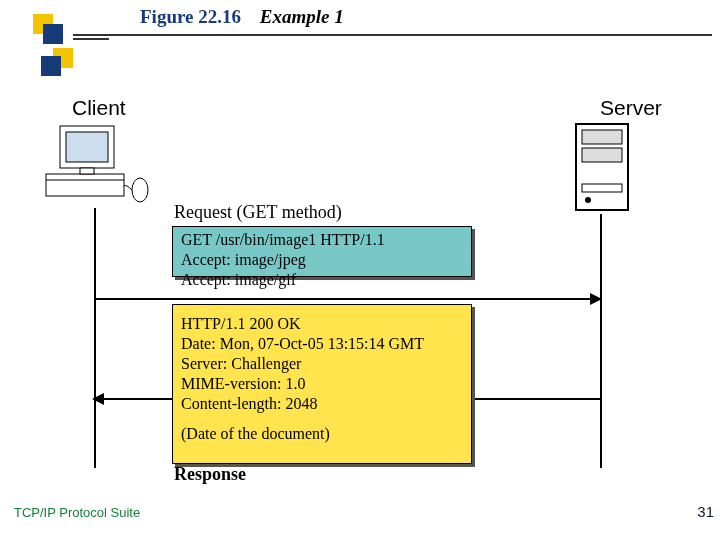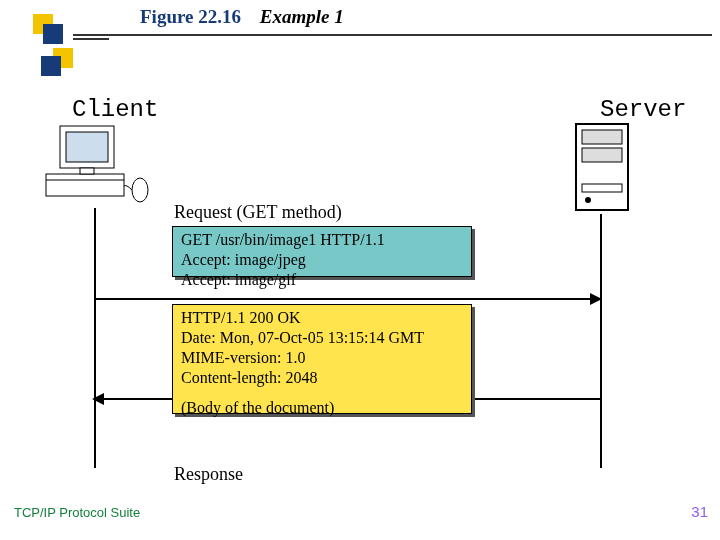--- a/index.html
+++ b/index.html
@@ -64,22 +64,22 @@
   .title-line .fig-t { color: #000; font-style: italic; font-weight: bold; margin-left: 14px; }
   .diagram {
     position: absolute;
     left: 40px;
     top: 96px;
     width: 640px;
     height: 400px;
   }
   .client-label, .server-label {
     position: absolute;
-    font-size: 24px;
-    font-family: Liberation Mono, monospace;
+    font-size: 21px;
+    font-family: Liberation Sans, sans-serif;
   }
   .client-label { left: 32px; top: 0; }
   .server-label { left: 560px; top: 0; }
   .client-img {
     position: absolute;
     left: 0; top: 28px;
     width: 112px; height: 84px;
   }
   .server-img {
     position: absolute;
@@ -100,21 +100,21 @@
     top: 118px;
     width: 2px;
     height: 254px;
     background: #000;
   }
   .req-label, .resp-label {
     position: absolute;
     font-size: 18px;
   }
   .req-label { left: 134px; top: 106px; font-family: Liberation Serif, serif; }
-  .resp-label { left: 134px; top: 368px; }
+  .resp-label { left: 134px; top: 368px; font-weight: bold; }
   .arrow-req {
     position: absolute;
     left: 54px; top: 202px;
     width: 506px;
     height: 2px;
     background: #000;
   }
   .arrow-req::after {
     content: "";
     position: absolute;
@@ -149,46 +149,46 @@
     box-shadow: 3px 3px 0 #555;
     padding: 3px 8px;
     font-size: 16px;
     line-height: 1.25;
   }
   .resp-box {
     position: absolute;
     left: 132px;
     top: 208px;
     width: 300px;
-    height: 110px;
+    height: 160px;
     background: #ffe44d;
     border: 1px solid #000;
     box-shadow: 3px 3px 0 #555;
-    padding: 3px 8px;
+    padding: 9px 8px;
     font-size: 16px;
     line-height: 1.25;
   }
   .resp-box .body-note {
     margin-top: 10px;
   }
   .footer-left {
     position: absolute;
     left: 14px;
     bottom: 20px;
     font-family: Arial, sans-serif;
     font-size: 13px;
     color: #15803d;
   }
   .footer-right {
     position: absolute;
-    right: 12px;
+    right: 6px;
     bottom: 20px;
     font-family: Arial, sans-serif;
     font-size: 15px;
-    color: #8b5cf6;
+    color: #0f172a;
   }
 </style>
 </head>
 <body>
 
 <div class="header-band">
   <div class="header-blocks">
     <span class="blk-yellow" style="left:0;top:10px"></span>
     <span class="blk-blue" style="left:10px;top:20px"></span>
     <span class="blk-yellow" style="left:20px;top:44px"></span>
@@ -235,22 +235,23 @@
 
   <div class="req-box">
     <div>GET   /usr/bin/image1  HTTP/1.1</div>
     <div>Accept: image/jpeg</div>
     <div>Accept: image/gif</div>
   </div>
 
   <div class="resp-box">
     <div>HTTP/1.1   200  OK</div>
     <div>Date: Mon, 07-Oct-05 13:15:14 GMT</div>
+    <div>Server: Challenger</div>
     <div>MIME-version: 1.0</div>
     <div>Content-length: 2048</div>
-    <div class="body-note">(Body of the document)</div>
+    <div class="body-note">(Date of the document)</div>
   </div>
 
   <div class="resp-label">Response</div>
 </div>
 
 <div class="footer-left">TCP/IP Protocol Suite</div>
 <div class="footer-right">31</div>
 
 </body></html>

